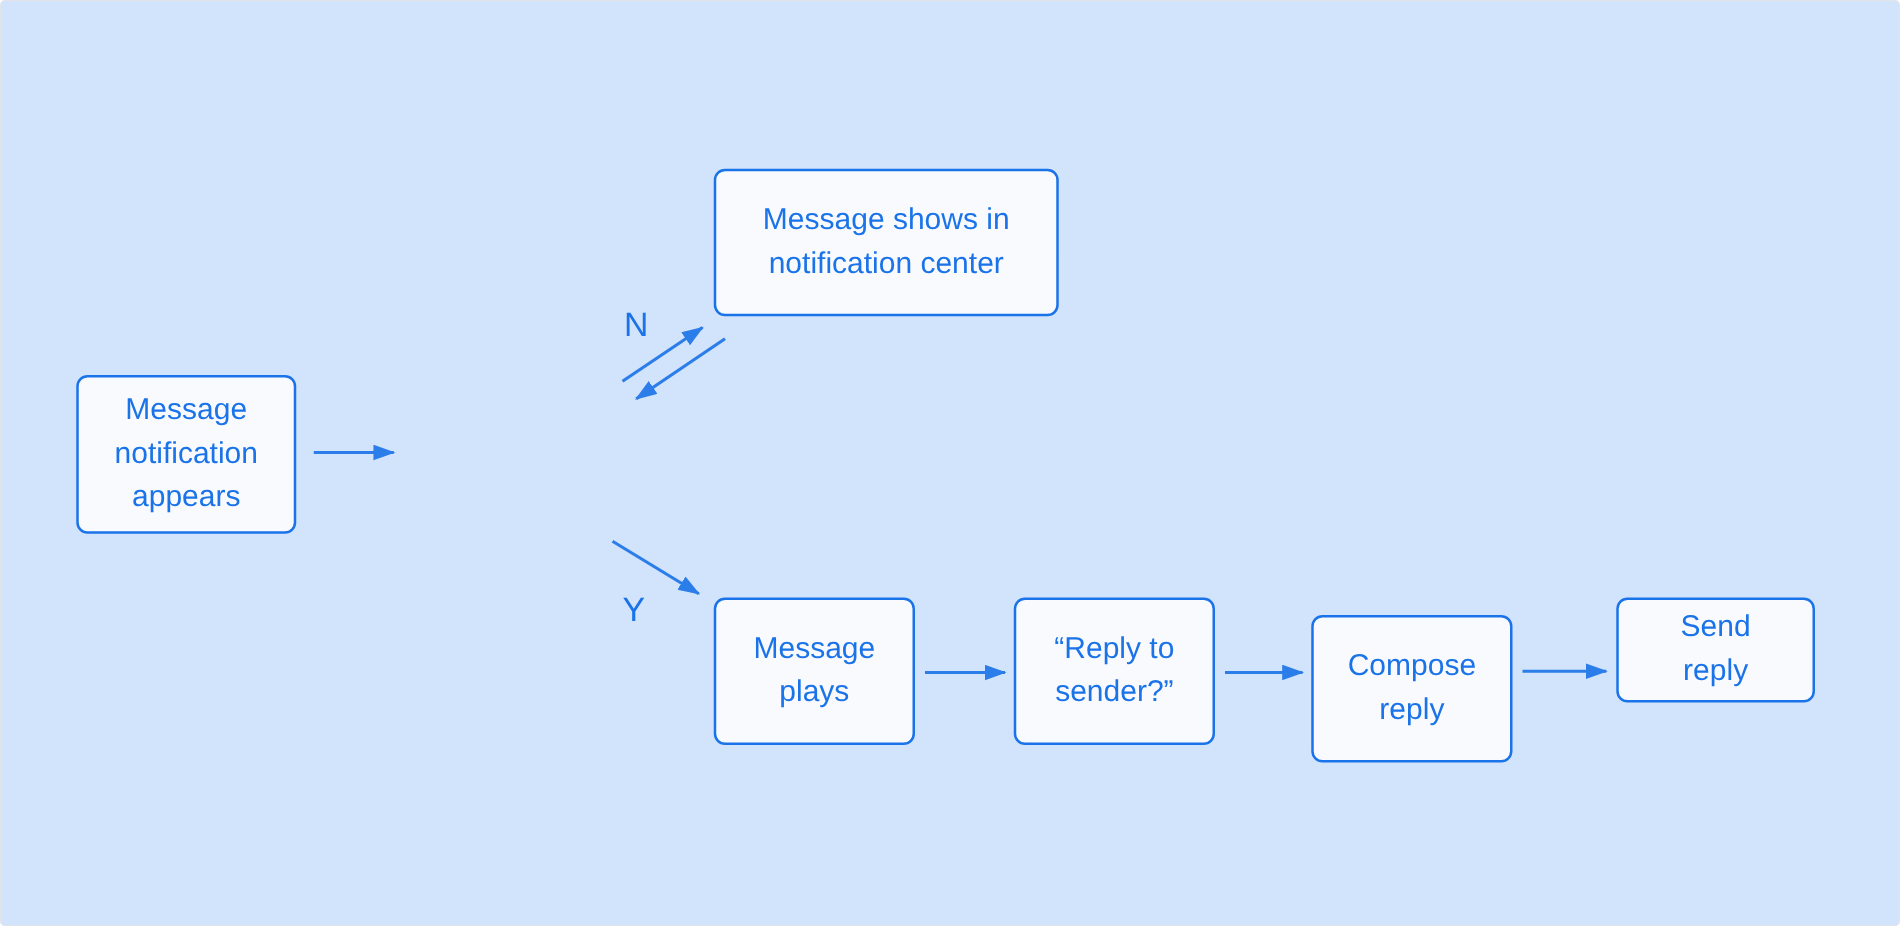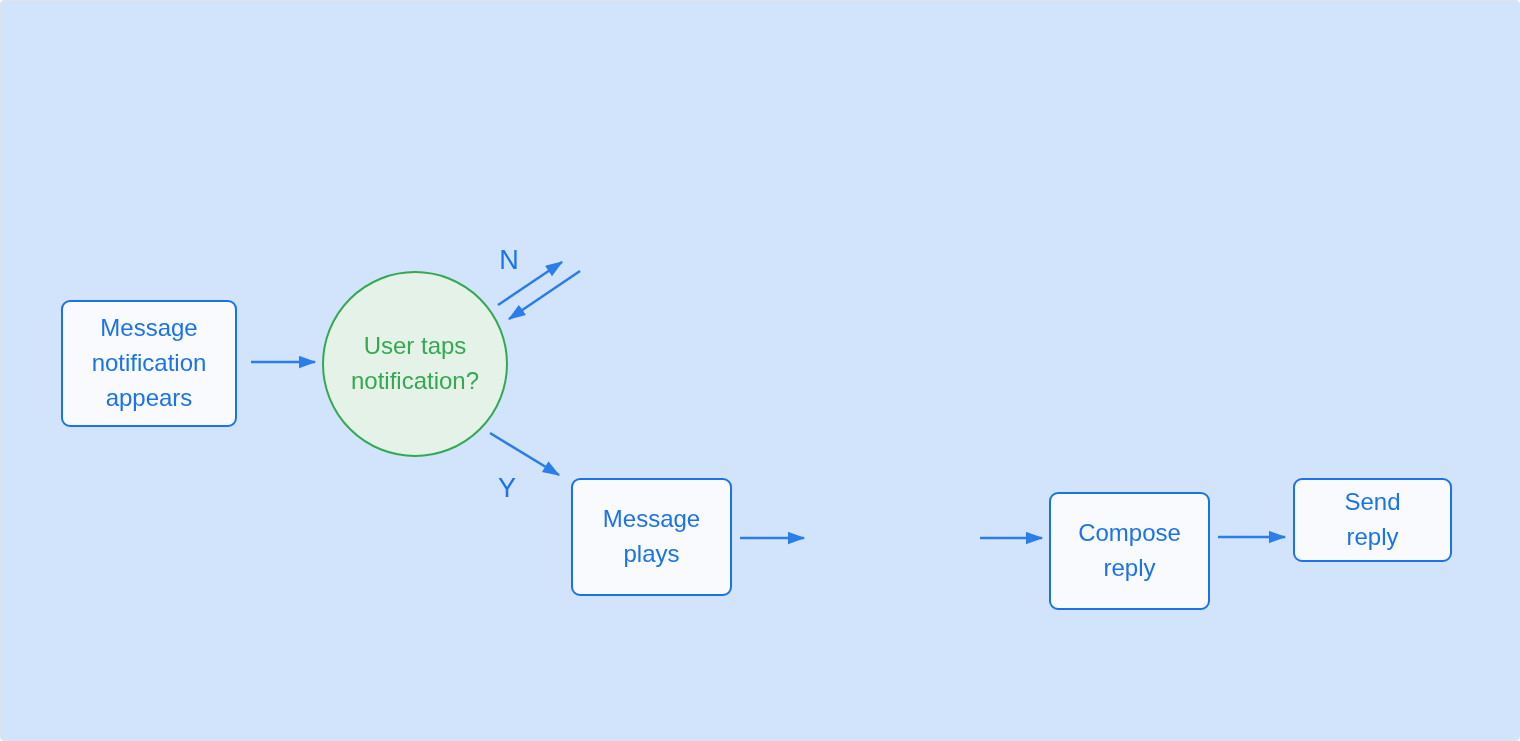--- a/index.html
+++ b/index.html
@@ -84,31 +84,35 @@
     <line x1="979" y1="537" x2="1041" y2="537" marker-end="url(#ah)"></line>
     <line x1="1217" y1="536" x2="1284" y2="536" marker-end="url(#ah)"></line>
   </svg>
 
   <div class="node" style="left:60px; top:299px; width:176px; height:127px;">
     <span class="node-label">Message
 notification
 appears</span>
   </div>
 
-  <div class="node decision" style="left:321px; top:270px; width:186px; height:186px;">
-    <span class="node-label">User taps
-notification?</span>
+
+  <div class="node" style="left:570px; top:134px; width:276px; height:118px;">
+    <span class="node-label">Message shows in
+notification center</span>
   </div>
-
 
   <div class="node" style="left:570px; top:477px; width:161px; height:118px;">
     <span class="node-label">Message
 plays</span>
   </div>
 
+  <div class="node" style="left:810px; top:477px; width:161px; height:118px;">
+    <span class="node-label">“Reply to
+sender?”</span>
+  </div>
 
   <div class="node" style="left:1048px; top:477px; width:161px; height:118px;margin-top:14px;">
     <span class="node-label">Compose
 reply</span>
   </div>
 
   <div class="node" style="left:1292px; top:477px; width:159px; height:84px;">
     <span class="node-label">Send
 reply</span>
   </div>

